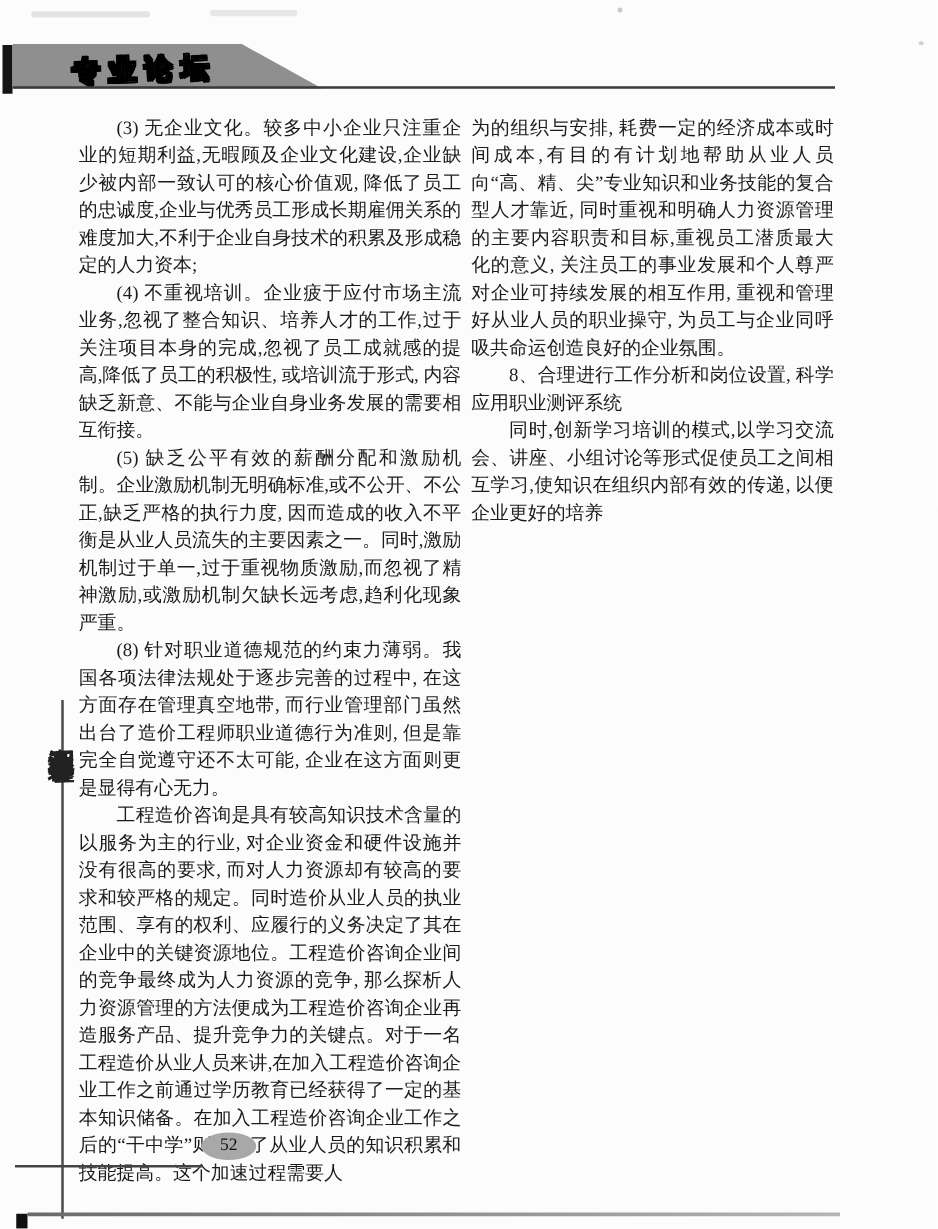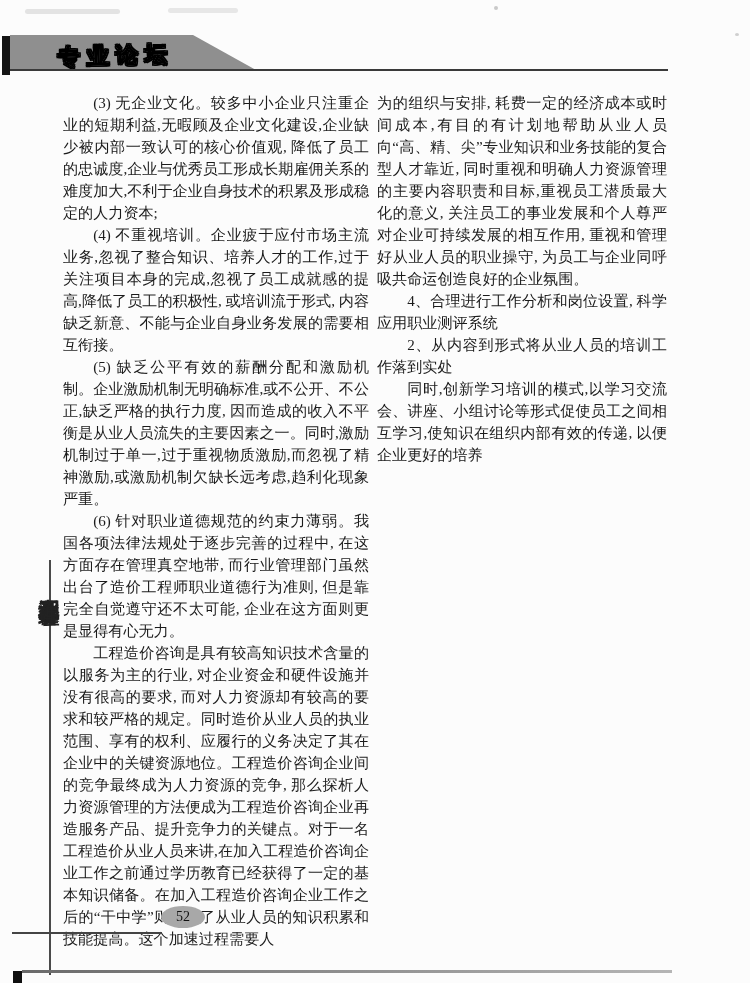--- a/index.html
+++ b/index.html
@@ -114,28 +114,27 @@
 
   <div class="smudge-1"></div>
   <div class="smudge-2"></div>
   <div class="speck-1"></div>
   <div class="speck-2"></div>
 
   <div class="col col-left">
     <p>(3) 无企业文化。较多中小企业只注重企业的短期利益,无暇顾及企业文化建设,企业缺少被内部一致认可的核心价值观, 降低了员工的忠诚度,企业与优秀员工形成长期雇佣关系的难度加大,不利于企业自身技术的积累及形成稳定的人力资本;</p>
     <p>(4) 不重视培训。企业疲于应付市场主流业务,忽视了整合知识、培养人才的工作,过于关注项目本身的完成,忽视了员工成就感的提高,降低了员工的积极性, 或培训流于形式, 内容缺乏新意、不能与企业自身业务发展的需要相互衔接。</p>
     <p>(5) 缺乏公平有效的薪酬分配和激励机制。企业激励机制无明确标准,或不公开、不公正,缺乏严格的执行力度, 因而造成的收入不平衡是从业人员流失的主要因素之一。同时,激励机制过于单一,过于重视物质激励,而忽视了精神激励,或激励机制欠缺长远考虑,趋利化现象严重。</p>
-    <p>(6) 针对职业道德规范的约束力薄弱。我国各项法律法规处于逐步完善的过程中, 在这方面存在管理真空地带, 而行业管理部门虽然出台了造价工程师职业道德行为准则, 但是靠完全自觉遵守还不太可能, 企业在这方面则更是显得有心无力。</p>
+    <p>(8) 针对职业道德规范的约束力薄弱。我国各项法律法规处于逐步完善的过程中, 在这方面存在管理真空地带, 而行业管理部门虽然出台了造价工程师职业道德行为准则, 但是靠完全自觉遵守还不太可能, 企业在这方面则更是显得有心无力。</p>
     <p>工程造价咨询是具有较高知识技术含量的以服务为主的行业, 对企业资金和硬件设施并没有很高的要求, 而对人力资源却有较高的要求和较严格的规定。同时造价从业人员的执业范围、享有的权利、应履行的义务决定了其在企业中的关键资源地位。工程造价咨询企业间的竞争最终成为人力资源的竞争, 那么探析人力资源管理的方法便成为工程造价咨询企业再造服务产品、提升竞争力的关键点。对于一名工程造价从业人员来讲,在加入工程造价咨询企业工作之前通过学历教育已经获得了一定的基本知识储备。在加入工程造价咨询企业工作之后的“干中学”则加速了从业人员的知识积累和技能提高。这个加速过程需要人</p>
   </div>
 
   <div class="col col-right">
     <p class="cont">为的组织与安排, 耗费一定的经济成本或时间成本,有目的有计划地帮助从业人员向“高、精、尖”专业知识和业务技能的复合型人才靠近, 同时重视和明确人力资源管理的主要内容职责和目标,重视员工潜质最大化的意义, 关注员工的事业发展和个人尊严对企业可持续发展的相互作用, 重视和管理好从业人员的职业操守, 为员工与企业同呼吸共命运创造良好的企业氛围。</p>
-    <p>4、合理进行工作分析和岗位设置, 科学应用职业测评系统</p>
-    <p>2、从内容到形式将从业人员的培训工作落到实处</p>
+    <p>8、合理进行工作分析和岗位设置, 科学应用职业测评系统</p>
     <p>同时,创新学习培训的模式,以学习交流会、讲座、小组讨论等形式促使员工之间相互学习,使知识在组织内部有效的传递, 以便企业更好的培养</p>
   </div>
 
   <div class="side-rule"></div>
   <div class="side-title">湖北工程造价管理</div>
 
   <div class="footer-rule"></div>
   <div class="page-badge">52</div>
   <div class="corner-mark"></div>
   <div class="bottom-edge"></div>

